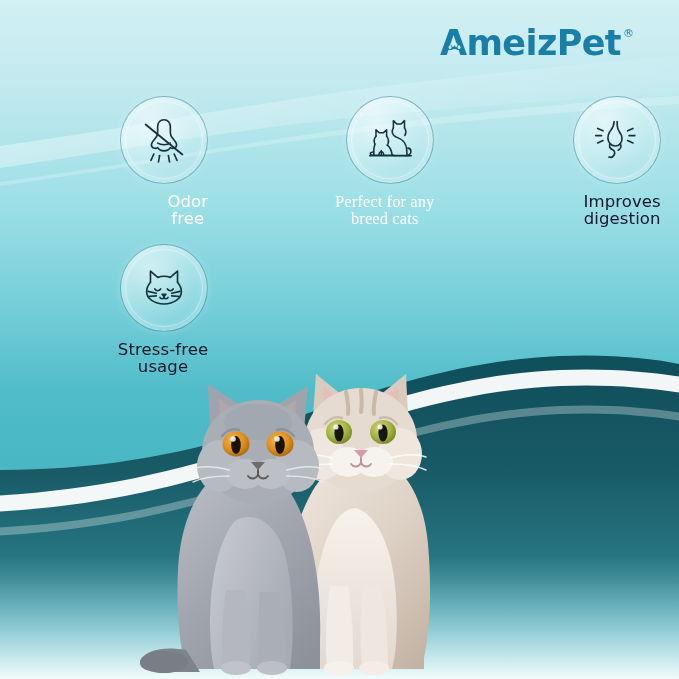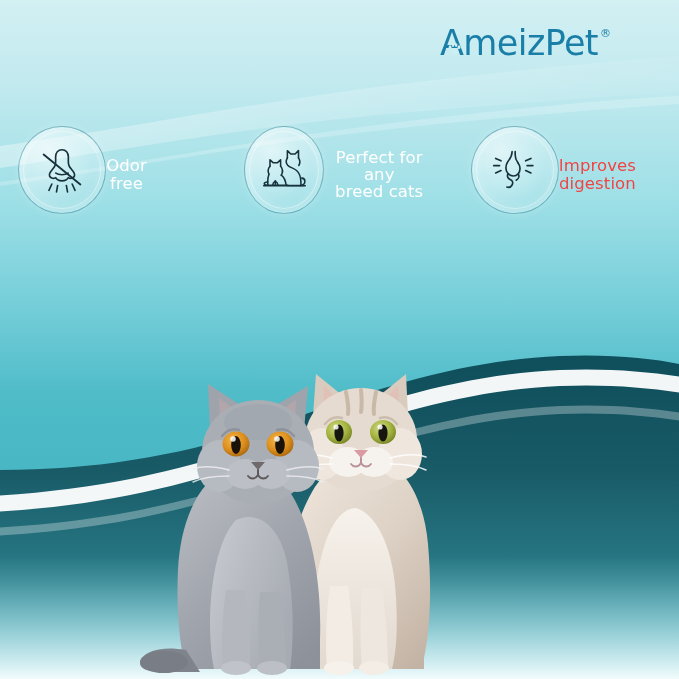--- a/index.html
+++ b/index.html
@@ -31,21 +31,21 @@
     left: 440px;
     top: 26px;
     display: flex;
     align-items: flex-start;
     user-select: none;
   }
   .logo-wordmark {
     position: relative;
     font-family: "DejaVu Sans", sans-serif;
     font-size: 35px;
-    font-weight: normal;
+    font-weight: bold;
     letter-spacing: -0.6px;
     color: #1a7fa8;
     line-height: 1;
   }
   .logo-reg {
     font-family: "DejaVu Sans", sans-serif;
     font-size: 11px;
     color: #1a7fa8;
     line-height: 1;
     margin-left: 2px;
@@ -67,22 +67,22 @@
     width: 679px;
     display: grid;
     grid-template-columns: repeat(3, 1fr);
     grid-template-rows: 148px 145px;
     justify-items: center;
   }
   .feature {
     position: relative;
     width: 190px;
     display: flex;
-    flex-direction: row;
-    align-items: center;
+    flex-direction: column;
+    align-items: flex-end;
   }
   .feature-circle {
     width: 86px;
     height: 86px;
     border-radius: 50%;
     border: 1.4px solid rgba(30,120,140,0.45);
     background:
       radial-gradient(circle at 34% 28%,
         rgba(255,255,255,0.62) 0%,
         rgba(236,250,252,0.40) 42%,
@@ -115,25 +115,26 @@
     color: #ffffff;
     font-family: "DejaVu Sans", sans-serif;
     font-size: 16.5px;
     line-height: 1.04;
     letter-spacing: 0.1px;
     white-space: pre-line;
     text-shadow: 0 0 3px rgba(255,255,255,0.10);
   }
   .feature.wide .feature-label {
     font-size: 16.5px;
+    font-family: Liberation Serif, serif;
   }
 
   
   .features .row2 .feature-label {
-    color: #ef4444;
+    color: #0f172a;
   }
 
   
   #cats {
     position: absolute;
     left: 108px;
     top: 358px;
     width: 390px;
     height: 321px;
   }
@@ -284,20 +285,47 @@
             <path d="M41 20.5 L46.5 18"></path>
             <path d="M42.5 25.5 L48.5 25.5"></path>
             <path d="M41 30.5 L46.5 33"></path>
           </g>
         </svg>
       </div>
       <div class="feature-label">Improves
 digestion</div>
     </div>
 
+    <div class="feature row2">
+      <div class="feature-circle">
+        <svg class="feature-icon" viewBox="0 0 60 60">
+          <g fill="none" stroke="#17323c" stroke-width="1.7" stroke-linecap="round" stroke-linejoin="round">
+
+            <path d="M16 24 L16 12.5 L23.5 19 C27.6 17.6 32.4 17.6 36.5 19 L44 12.5 L44 24"></path>
+            <path d="M16 24 C13 27.5 12 31 12 34 C12 41 20 46.5 30 46.5 C40 46.5 48 41 48 34 C48 31 47 27.5 44 24"></path>
+
+            <path d="M20.5 31 C22 33.4 25 33.4 26.5 31"></path>
+            <path d="M33.5 31 C35 33.4 38 33.4 39.5 31"></path>
+
+            <path d="M28 36.5 L32 36.5 L30 38.6 Z"></path>
+
+            <path d="M30 38.6 L30 39.6"></path>
+            <path d="M30 39.6 C29 41.6 26.6 41.6 25.8 39.8"></path>
+            <path d="M30 39.6 C31 41.6 33.4 41.6 34.2 39.8"></path>
+
+            <path d="M22 35.5 L13.5 33.5"></path>
+            <path d="M22 38.2 L13.5 38.8"></path>
+            <path d="M38 35.5 L46.5 33.5"></path>
+            <path d="M38 38.2 L46.5 38.8"></path>
+          </g>
+        </svg>
+      </div>
+      <div class="feature-label">Stress-free
+usage</div>
+    </div>
 
 
   </div>
 
   <svg id="cats" viewBox="0 0 390 321">
     <defs>
       <linearGradient id="grayFur" x1="0.2" y1="0" x2="0.85" y2="1">
         <stop offset="0" stop-color="#b9bcc2"></stop>
         <stop offset="0.45" stop-color="#a2a6ae"></stop>
         <stop offset="1" stop-color="#8d9199"></stop>

